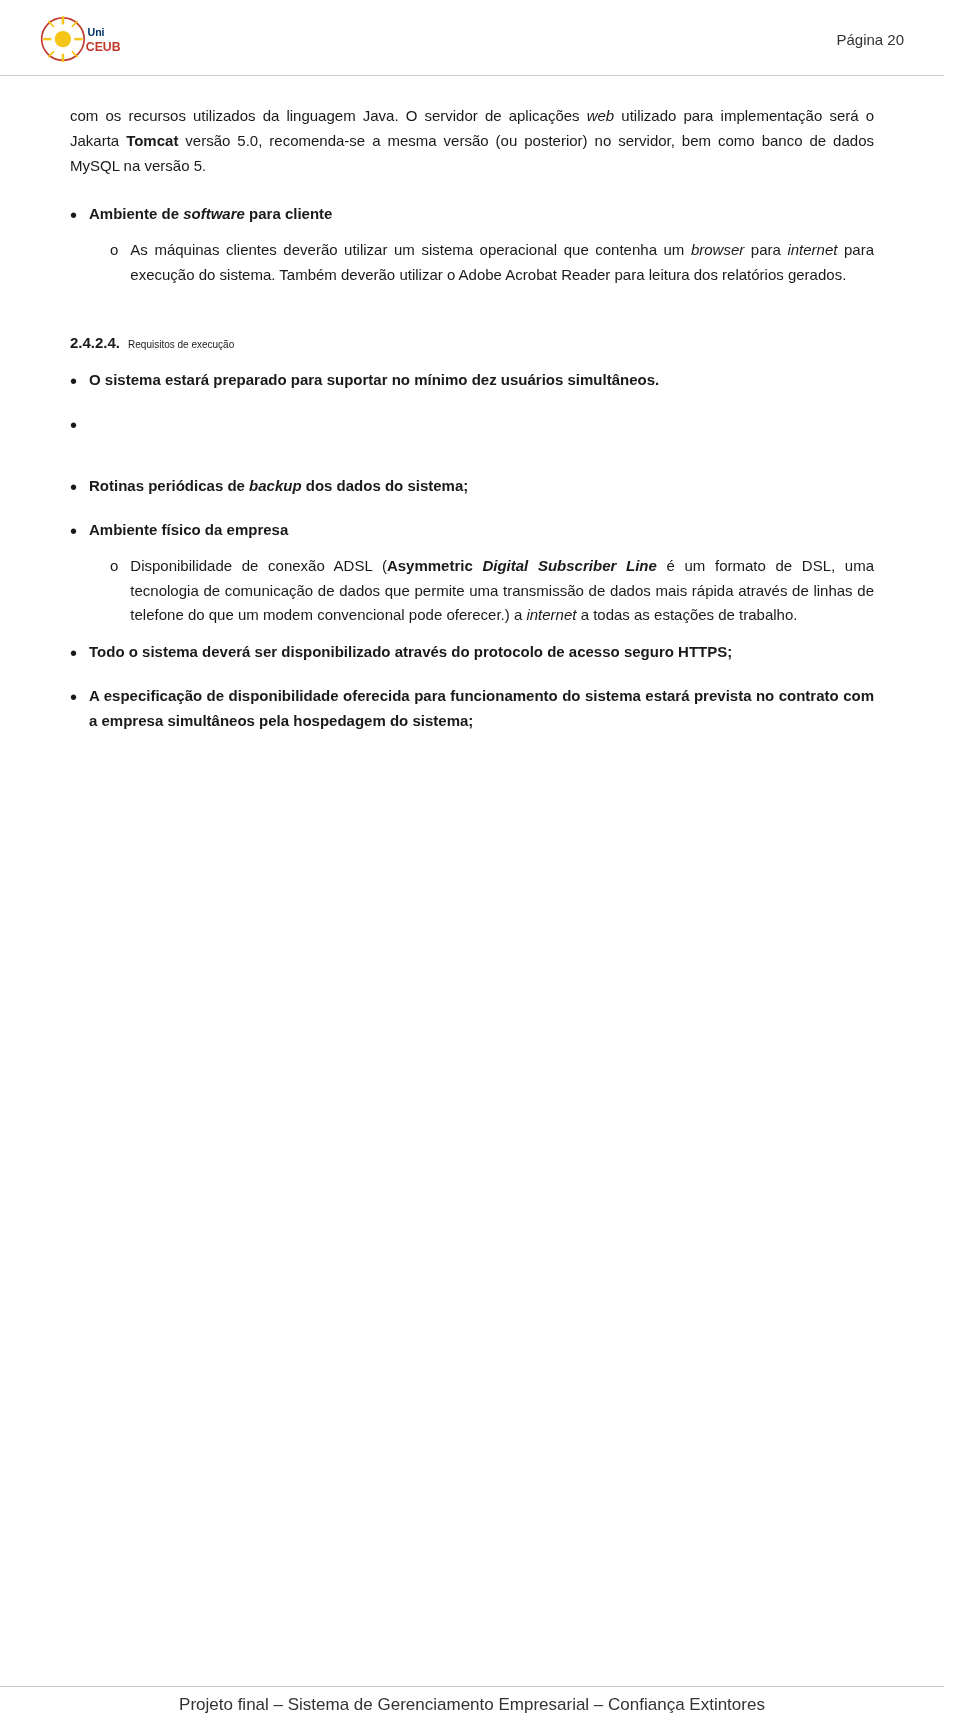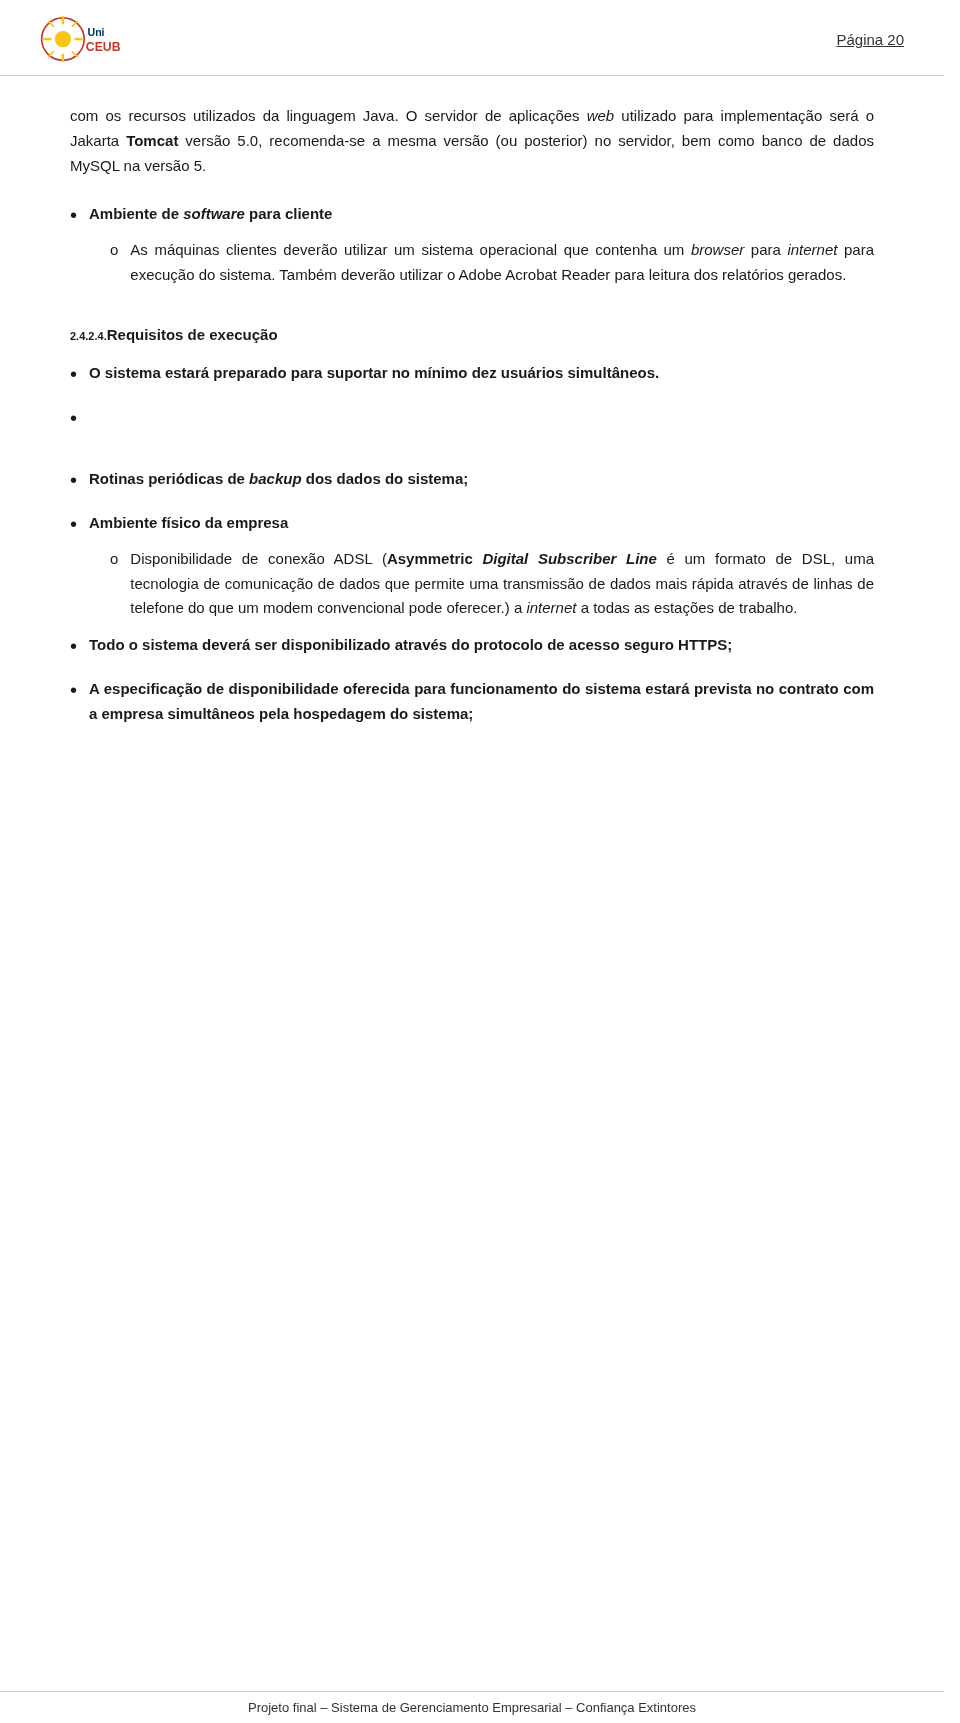--- a/index.html
+++ b/index.html
@@ -42,21 +42,20 @@
     }
 
     .logo-svg {
       width: 90px;
       height: 55px;
     }
 
     .page-number {
       font-size: 15px;
       color: #333;
-      text-decoration: underline;
     }
 
     
     .content {
       padding: 28px 70px 20px 70px;
       flex: 1;
     }
 
     .paragraph {
       text-align: justify;
@@ -118,53 +117,54 @@
 
     .sub-bullet-text {
       flex: 1;
       font-size: 15px;
       line-height: 1.65;
       text-align: justify;
     }
 
     
     .section-heading {
-      font-size: 15px;
-      font-weight: bold;
+      font-size: 10px;
+      font-weight: normal;
       margin-bottom: 10px;
-      margin-top: 8px;
+      margin-top: 21px;
       text-align: left;
     }
 
     .section-block {
       margin-bottom: 18px;
     }
 
     .section-number-line {
       display: flex;
       align-items: baseline;
       margin-bottom: 8px;
     }
 
     .section-num {
-      font-size: 11px;
+      font-size: 15px;
       font-weight: bold;
+      margin-right: 8px;
     }
 
     
     .footer {
       border-top: 1px solid #cccccc;
       padding: 8px 40px;
       display: flex;
       justify-content: center;
       align-items: center;
     }
 
     .footer-text {
-      font-size: 13px;
+      font-size: 17px;
       color: #333;
       text-align: center;
     }
 
     .spacer {
       height: 14px;
     }
 
     .spacer-sm {
       height: 8px;

